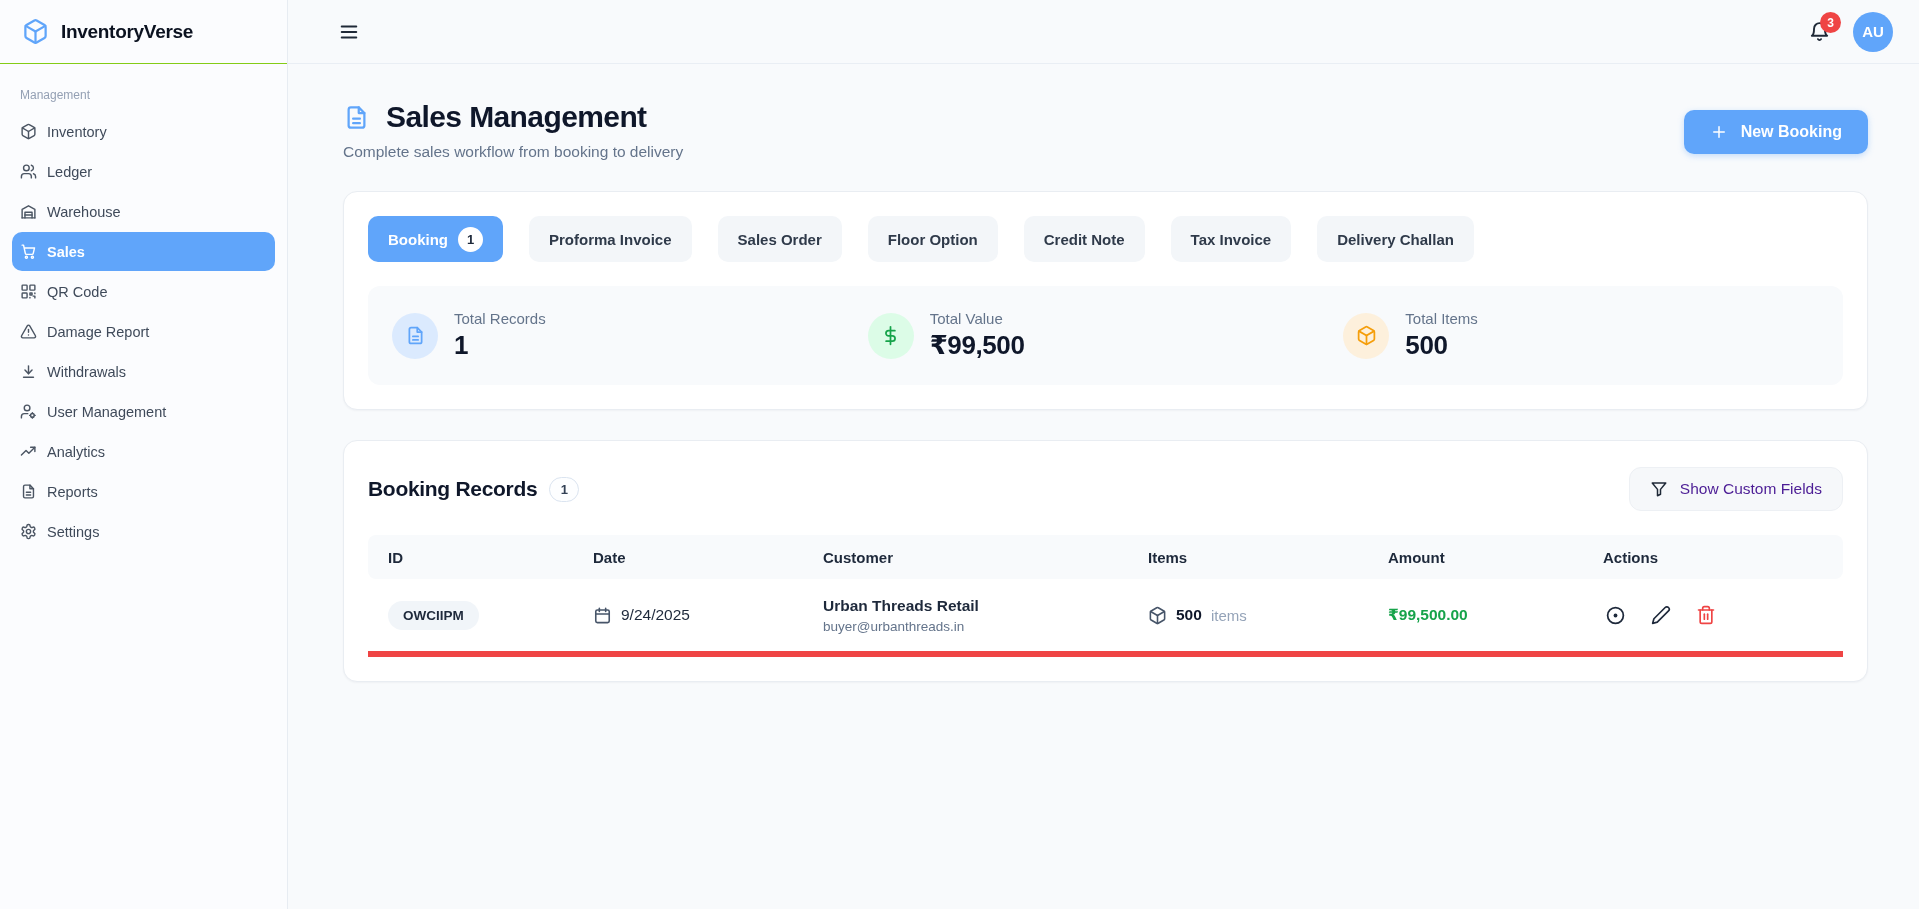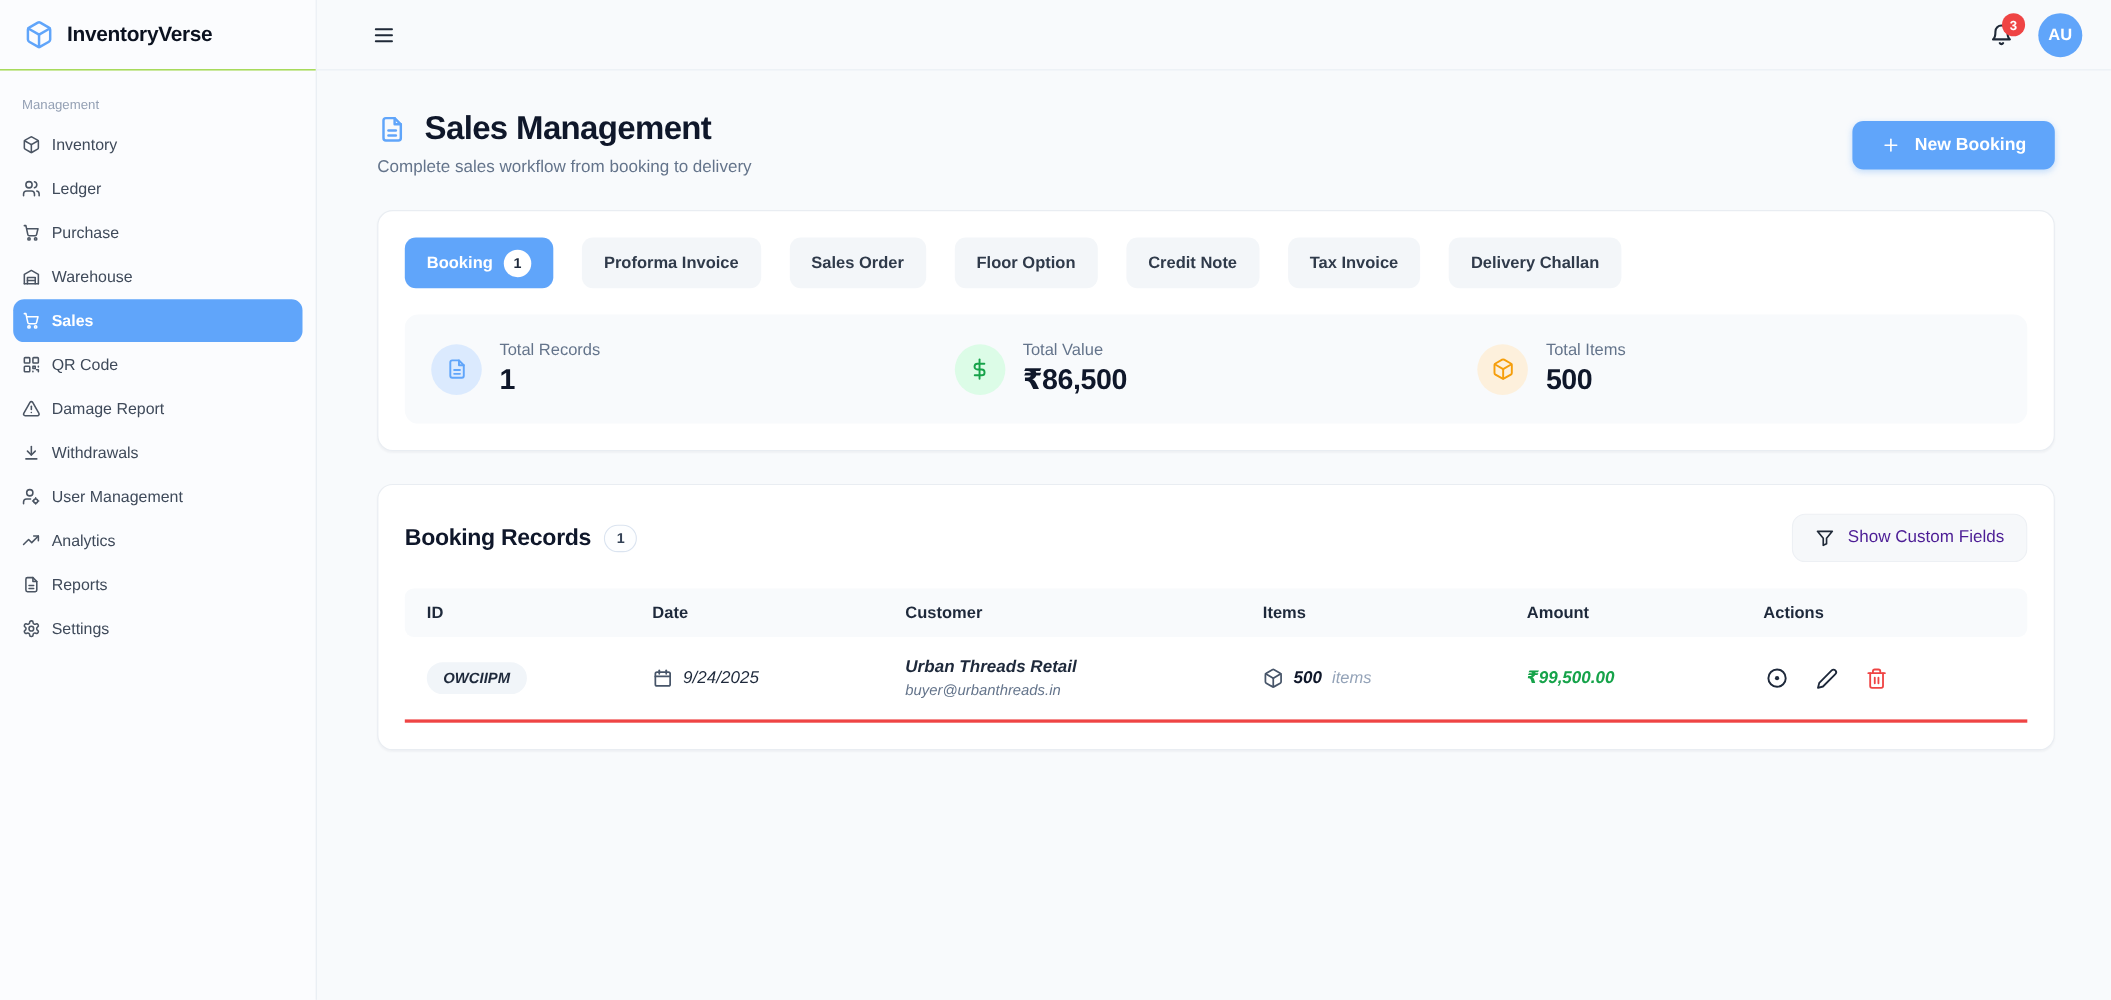--- a/index.html
+++ b/index.html
@@ -65,21 +65,21 @@
   .records-head { display:flex; align-items:center; }
   .records-title { font-size:21px; font-weight:700; letter-spacing:-0.3px; color:#0f172a; }
   .count-badge { margin-left:12px; min-width:30px; height:25px; padding:0 9px; border:1px solid #dbe4f0; background:#fdfeff; border-radius:999px; font-size:13px; font-weight:600; color:#334155; display:inline-flex; align-items:center; justify-content:center; }
   .btn-light { margin-left:auto; display:flex; align-items:center; gap:12px; height:44px; padding:0 20px; background:#f6f8fa; border:1px solid #edf0f4; border-radius:12px; font-family:inherit; font-size:15.5px; font-weight:500; color:#4c1d95; cursor:pointer; }
   .btn-light .ico { color:#1f2937; }
 
   
   .tbl { margin-top:24px; }
   .tbl-head { display:grid; grid-template-columns:205px 230px 325px 240px 215px 1fr; align-items:center; padding:0 20px; height:44px; background:#f8fafc; border-radius:8px; }
   .tbl-head div { font-size:15px; font-weight:700; color:#1e293b; }
-  .tbl-row { display:grid; grid-template-columns:205px 230px 325px 240px 215px 1fr; align-items:center; padding:0 20px; height:78px; border-bottom:3px solid #ef4444;font-style:italic; }
+  .tbl-row { display:grid; grid-template-columns:205px 230px 325px 240px 215px 1fr; align-items:center; padding:0 20px; height:78px; border-bottom:6px solid #ef4444; }
   .id-pill { display:inline-block; background:#f1f5f9; border-radius:999px; padding:7px 15px; font-size:13.5px; font-weight:700; color:#1e293b; }
   .cell-date { display:flex; align-items:center; gap:9px; font-size:15.5px; font-weight:500; color:#1e293b; }
   .cell-date .ico { color:#475569; }
   .cust-name { font-size:15.5px; font-weight:600; color:#1e293b; }
   .cust-email { margin-top:4px; font-size:13.5px; color:#64748b; }
   .cell-items { display:flex; align-items:center; gap:9px; }
   .cell-items .ico { color:#475569; }
   .items-count { font-size:15.5px; font-weight:700; color:#0f172a; }
   .items-unit { font-size:15px; color:#94a3b8; }
   .cell-amount { font-size:15.5px; font-weight:700; color:#16a34a; }
@@ -122,30 +122,20 @@
             <circle cx="9" cy="7" r="4"></circle>
             <path d="M22 21v-2a4 4 0 0 0-3-3.87"></path>
             <path d="M16 3.13a4 4 0 0 1 0 7.75"></path>
           </svg>
         </span>
       <span>Ledger</span>
     </div>
     <div class="nav-item">
       <span class="nav-ico">
           <svg class="ico" width="17" height="17" viewBox="0 0 24 24">
-            <circle cx="9" cy="20" r="1.5"></circle>
-            <circle cx="17.5" cy="20" r="1.5"></circle>
-            <path d="M3 3h2l2.5 11.5a1.8 1.8 0 0 0 1.8 1.5h7.6a1.8 1.8 0 0 0 1.8-1.4L20.5 7H6"></path>
-          </svg>
-        </span>
-      <span>Purchase</span>
-    </div>
-    <div class="nav-item">
-      <span class="nav-ico">
-          <svg class="ico" width="17" height="17" viewBox="0 0 24 24">
             <path d="M3 21V9l9-5 9 5v12"></path>
             <path d="M7 21v-8h10v8"></path>
             <path d="M7 17h10"></path>
             <path d="M3 21h18"></path>
           </svg>
         </span>
       <span>Warehouse</span>
     </div>
     <div class="nav-item active">
       <span class="nav-ico">
@@ -331,21 +321,21 @@
         </div>
         <div class="stat">
           <span class="stat-ico green">
             <svg class="ico" width="21" height="21" viewBox="0 0 24 24">
                 <path d="M12 2v20"></path>
                 <path d="M17 6.5H9.8a3 3 0 0 0 0 6h4.4a3 3 0 0 1 0 6H7"></path>
               </svg>
           </span>
           <div>
             <div class="stat-label">Total Value</div>
-            <div class="stat-value">₹86,500</div>
+            <div class="stat-value">₹99,500</div>
           </div>
         </div>
         <div class="stat">
           <span class="stat-ico orange">
             <svg class="ico" width="21" height="21" viewBox="0 0 24 24">
                 <path d="M21 8a2 2 0 0 0-1-1.73l-7-4a2 2 0 0 0-2 0l-7 4A2 2 0 0 0 3 8v8a2 2 0 0 0 1 1.73l7 4a2 2 0 0 0 2 0l7-4A2 2 0 0 0 21 16Z"></path>
                 <path d="m3.3 7 8.7 5 8.7-5"></path>
                 <path d="M12 22V12"></path>
               </svg>
           </span>

